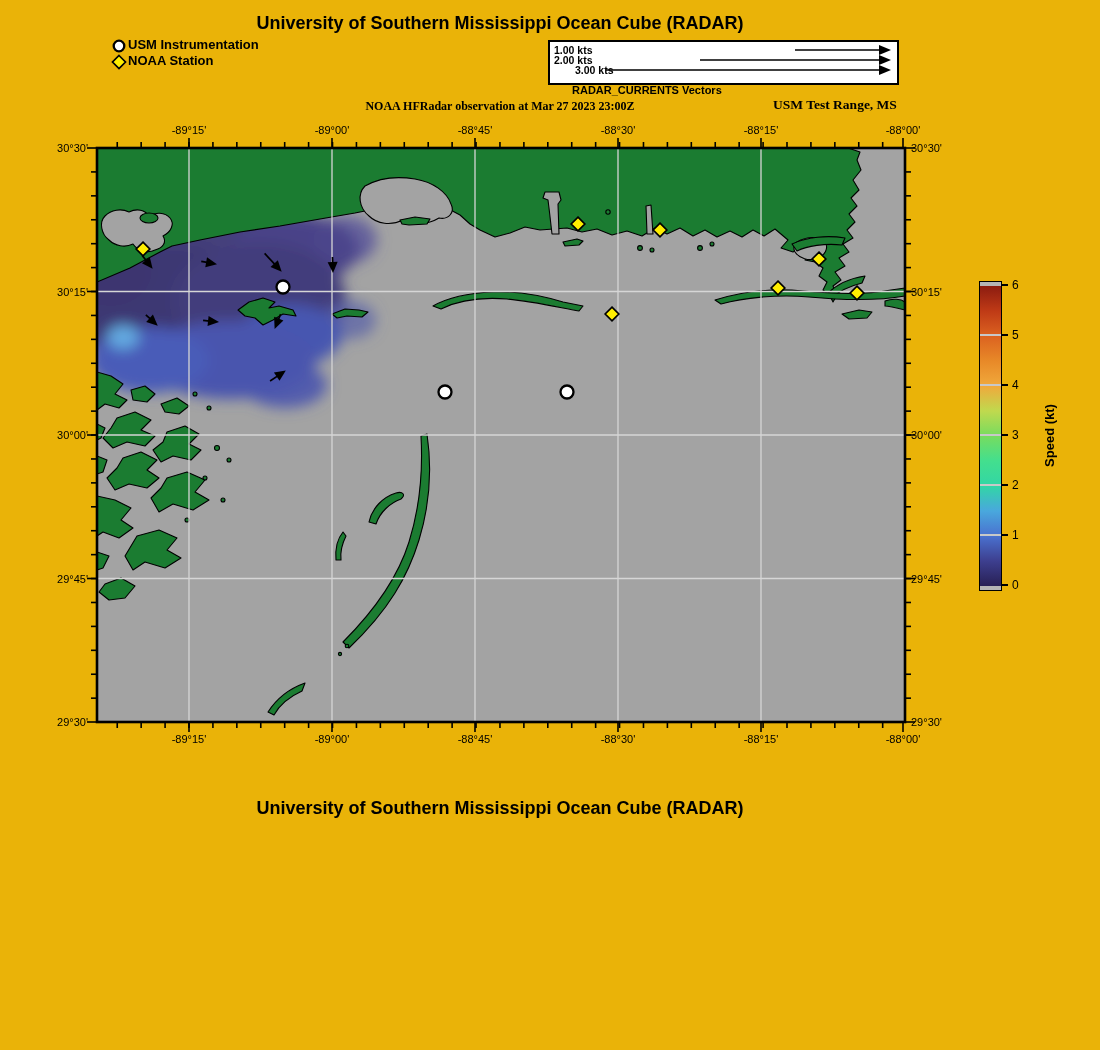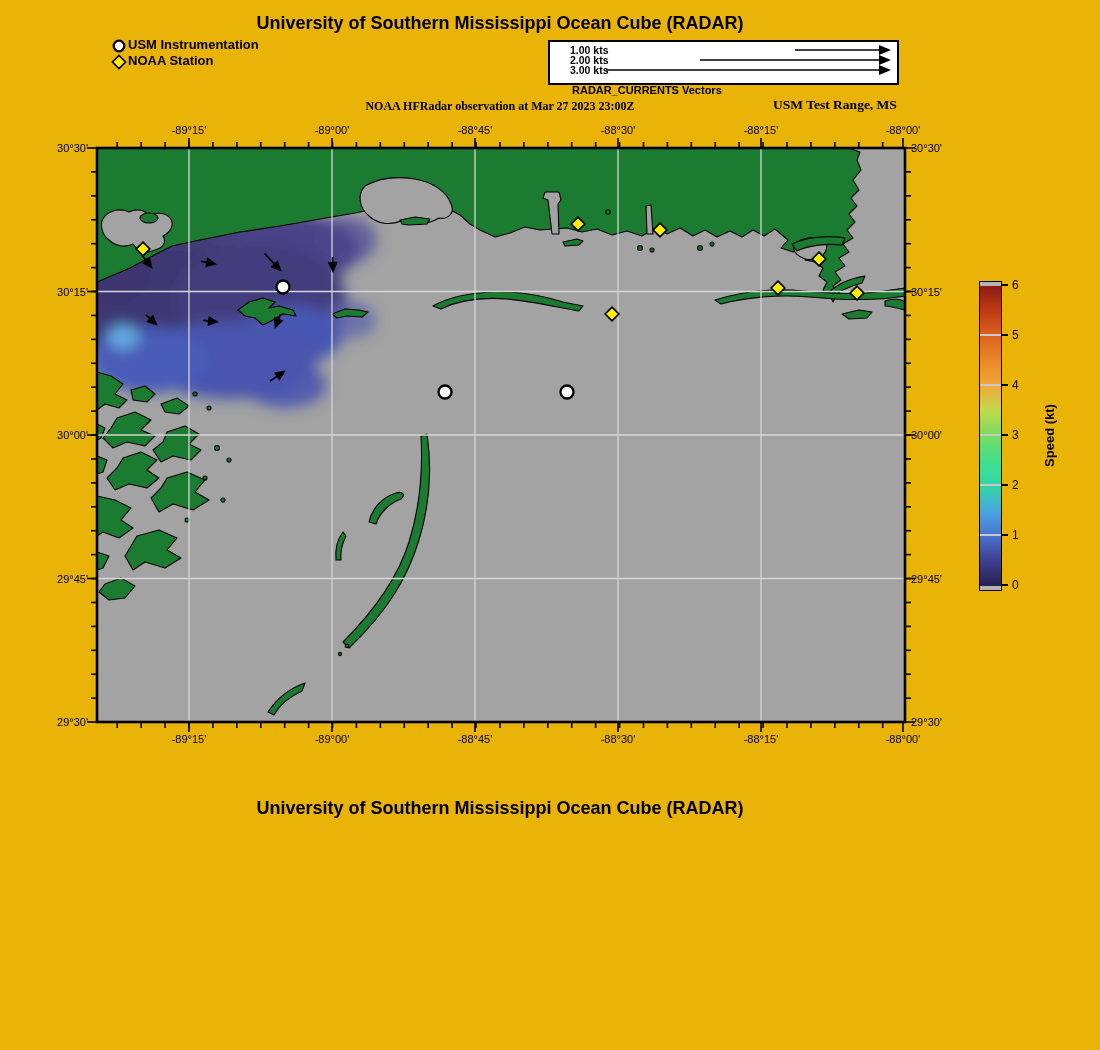--- a/index.html
+++ b/index.html
@@ -8,21 +8,21 @@
   .abs{position:absolute;}
   #main-title{left:0;top:13px;width:1000px;text-align:center;font-size:18px;font-weight:bold;}
   #footer-title{left:0;top:798px;width:1000px;text-align:center;font-size:18px;font-weight:bold;}
   #subtitle{left:0;top:99px;width:1000px;text-align:center;font-family:"Liberation Serif",serif;
             font-size:12px;font-weight:bold;}
   #region-label{left:740px;top:97px;width:190px;text-align:center;font-family:"Liberation Serif",serif;
             font-size:13.5px;font-weight:bold;}
   .legend-row{height:16px;line-height:16px;font-size:13px;font-weight:bold;}
   .legend-icon{position:absolute;left:-17px;top:1px;}
   #scale-box{left:548px;top:40px;width:347px;height:41px;border:2px solid #000;background:#fff;}
-  .scale-label{position:absolute;left:20px;height:10px;line-height:10px;font-size:10.5px;font-weight:bold;}
+  .scale-label{position:absolute;left:4px;height:10px;line-height:10px;font-size:10.5px;font-weight:bold;}
   #scale-caption{left:548px;top:84px;font-size:11px;font-weight:bold;padding-left:24px;}
   .tick-label{position:absolute;font-size:11px;height:14px;line-height:14px;}
   #colorbar-wrap .cb-num{position:absolute;font-size:12px;height:15px;line-height:15px;}
   #cb-bar{position:absolute;left:979px;top:281px;width:21px;height:308px;border:1.6px solid #000;box-sizing:content-box;}
   #cb-grad{position:absolute;left:0;top:4px;width:21px;height:300px;}
   .cb-cap{position:absolute;left:0;width:21px;height:4px;background:#b5b5b5;}
   #cb-label{left:989px;top:428px;width:120px;text-align:center;font-size:13px;font-weight:bold;
             transform:rotate(-90deg);}
   #map-wrap{left:87px;top:138px;width:828px;height:594px;}
 </style>
@@ -58,21 +58,21 @@
   <svg id="scale-svg" width="343" height="41" style="position:absolute;left:0;top:0;">
         <line x1="245" y1="8" x2="332" y2="8" stroke="#000" stroke-width="1.3"></line>
         <polygon points="341,8 329,3 329,13" fill="#000"></polygon>
         <line x1="150" y1="18" x2="332" y2="18" stroke="#000" stroke-width="1.3"></line>
         <polygon points="341,18 329,13 329,23" fill="#000"></polygon>
         <line x1="56" y1="28" x2="332" y2="28" stroke="#000" stroke-width="1.3"></line>
         <polygon points="341,28 329,23 329,33" fill="#000"></polygon>
       </svg>
 <div class="scale-label" style="top: 3px;">1.00 kts</div>
       <div class="scale-label" style="top: 13px;">2.00 kts</div>
-      <div class="scale-label" style="top: 23px;">3.00 kts</div>
+      <div class="scale-label" style="top: 23px; margin-left: 21px;">3.00 kts</div>
     </div>
 <div class="abs" id="scale-caption">RADAR_CURRENTS Vectors</div>
 
 <div class="abs" id="map-wrap">
 <svg id="map-svg" width="828" height="594" viewBox="-10 -10 828 594">
   <defs>
     <clipPath id="mapclip">
             <rect x="0" y="0" width="808" height="574"></rect>
           </clipPath>
     <filter id="blur7" x="-30%" y="-30%" width="160%" height="160%">

